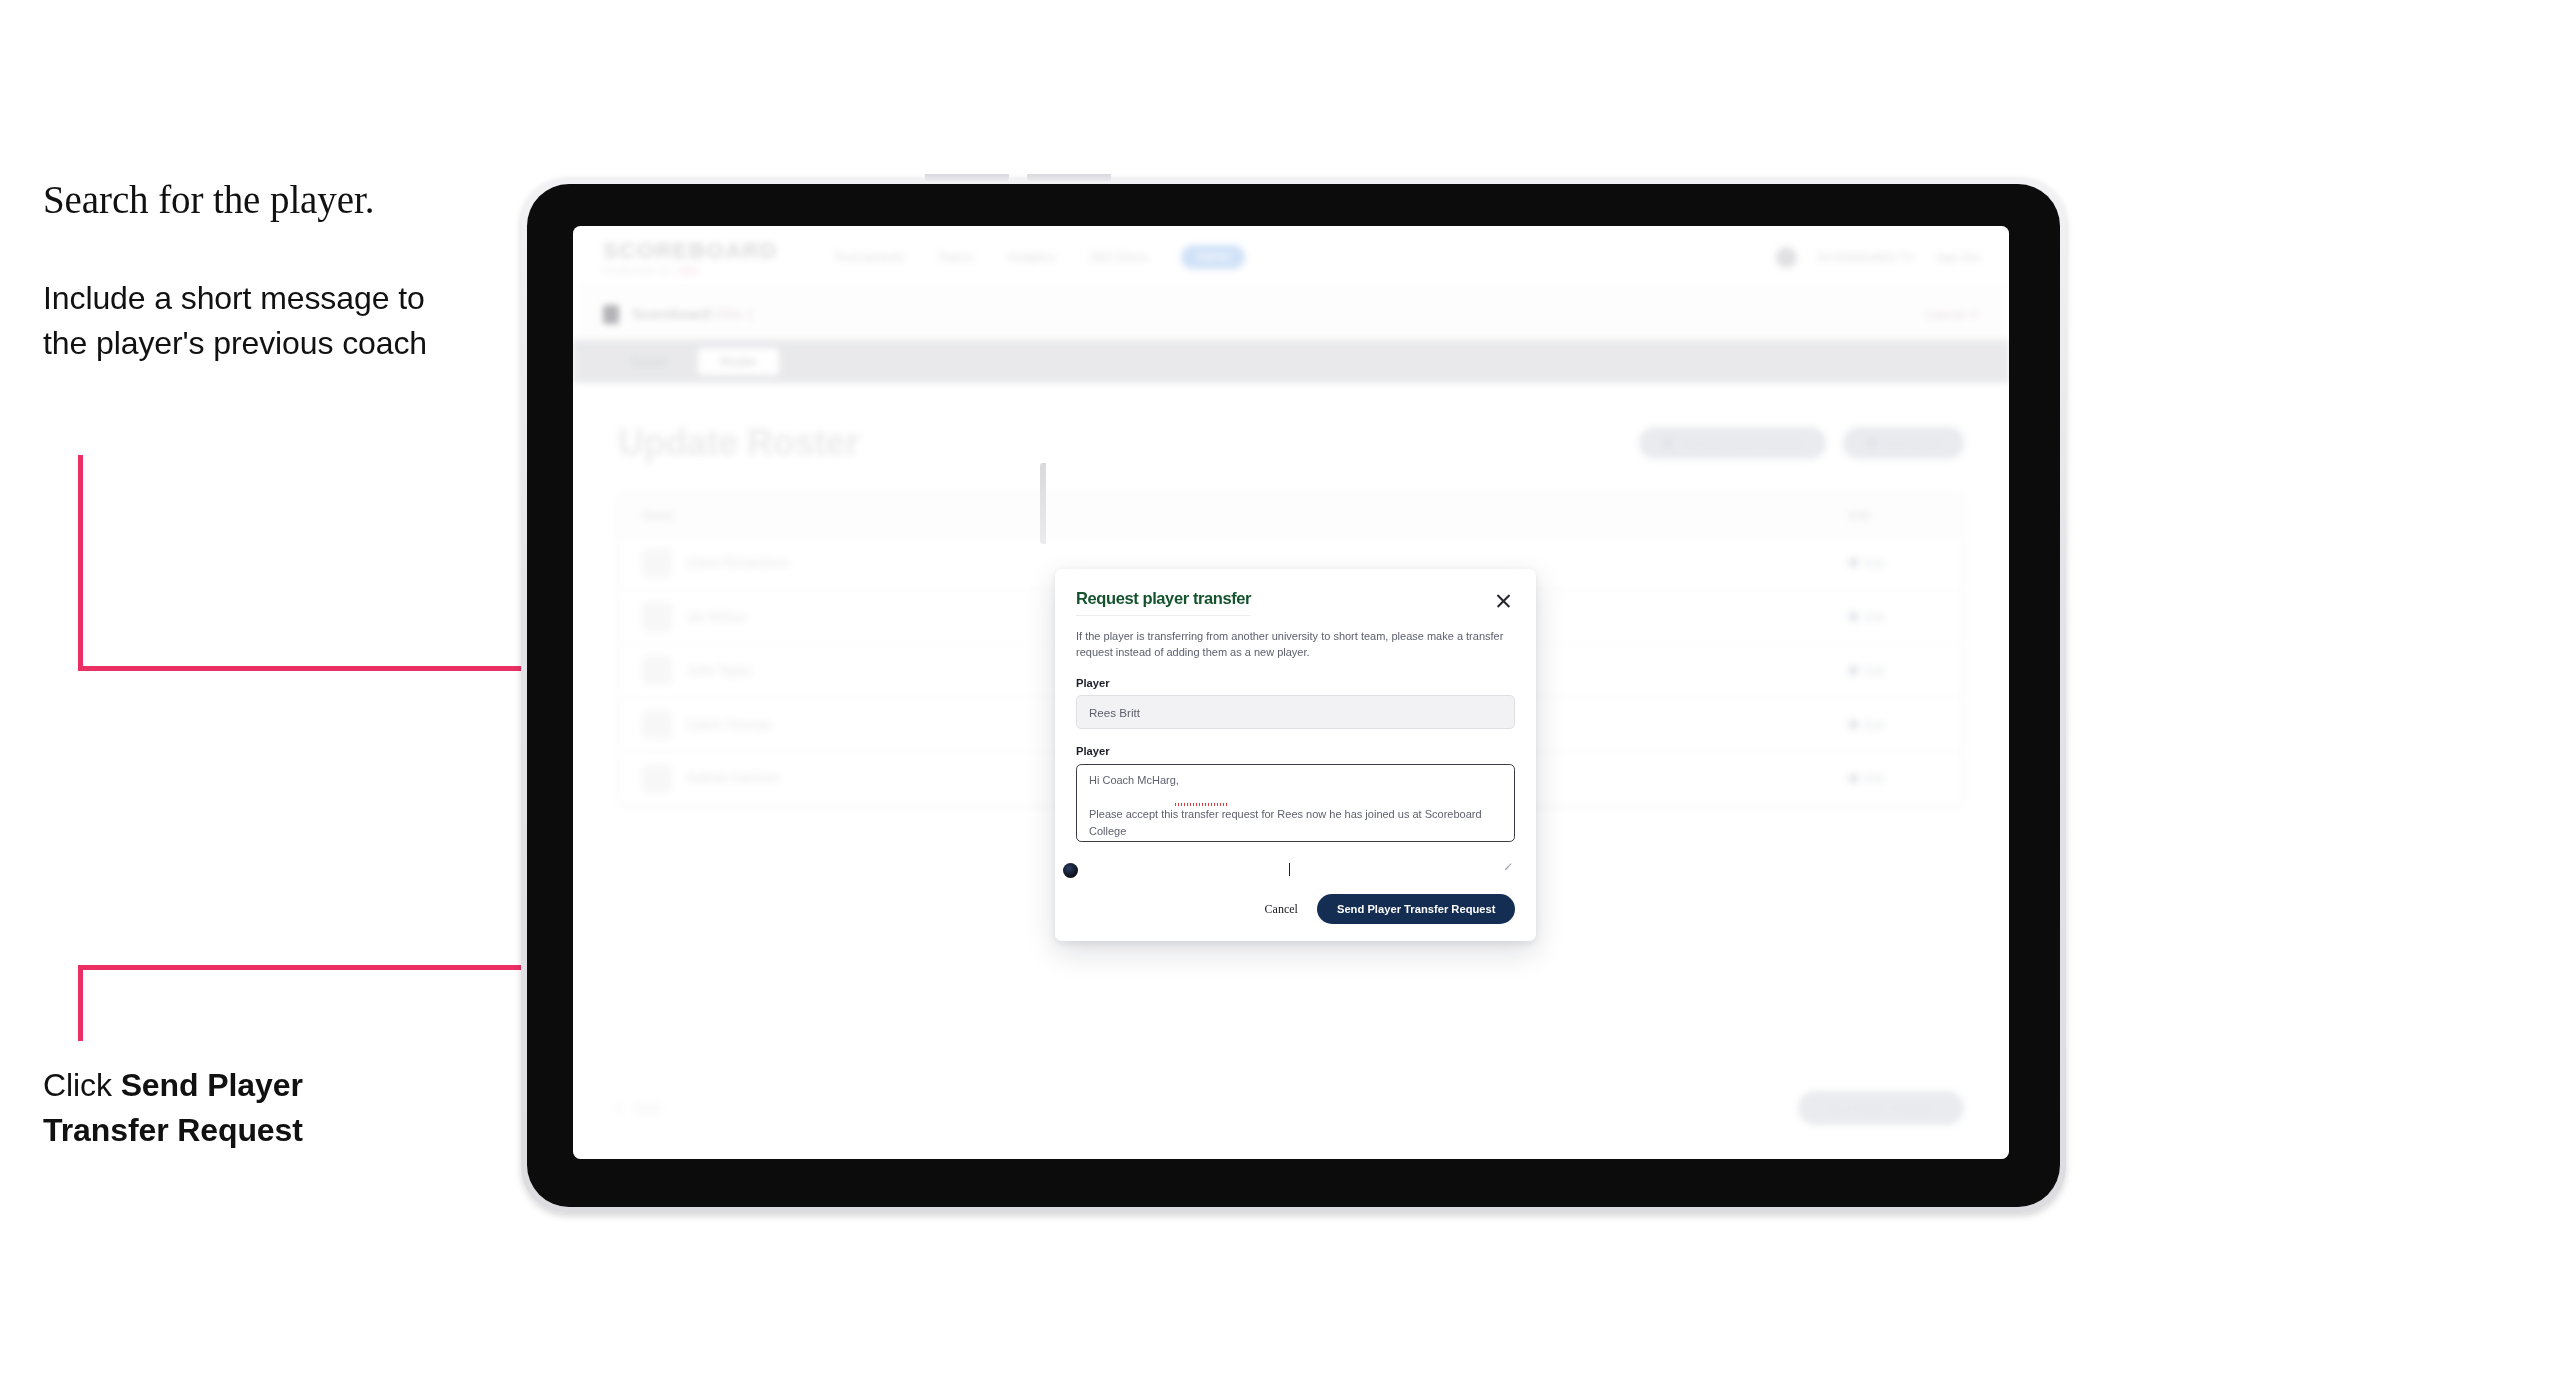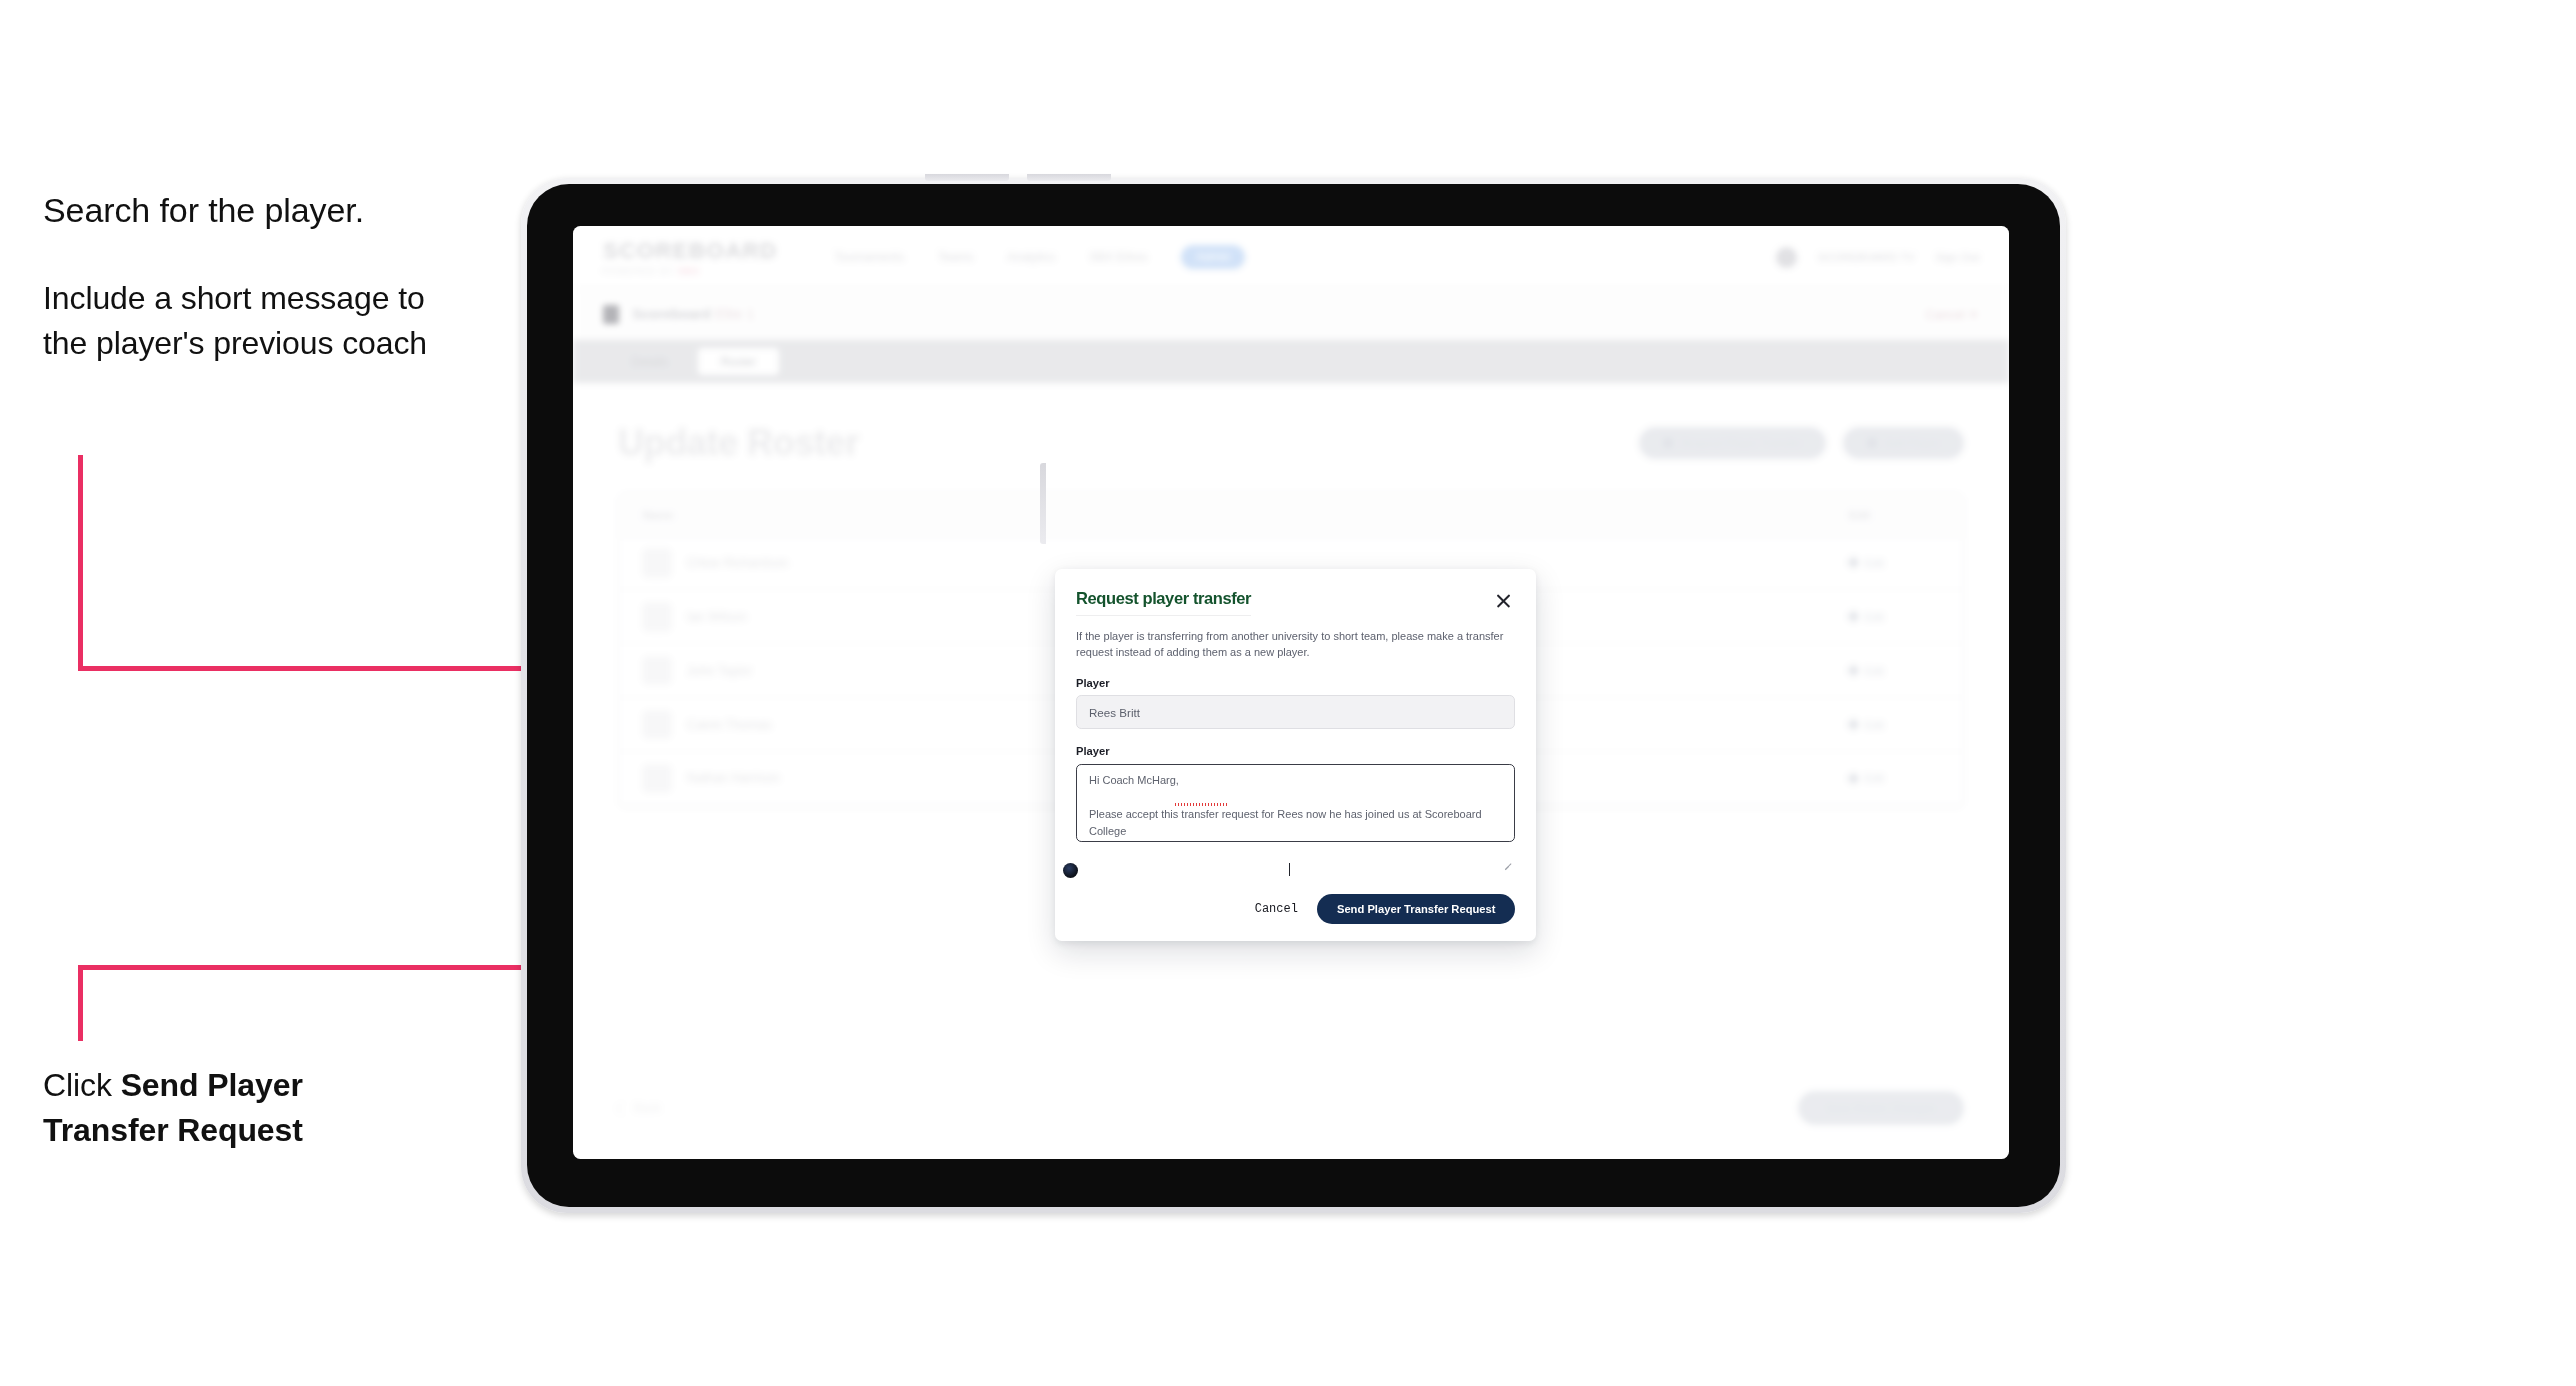--- a/index.html
+++ b/index.html
@@ -19,24 +19,25 @@
   
   .annotation-text {
     position: absolute;
     color: #111111;
     font-family: "Liberation Sans", sans-serif;
     font-weight: 400;
     letter-spacing: -0.1px;
   }
   #anno-search {
     left: 43px;
-    top: 188px;
-    font-size: 34px;
+    top: 174px;
+    font-size: 39px;
     line-height: 1.35;
     width: 449px;
+    font-family: Liberation Serif, serif;
   }
   #anno-include {
     left: 43px;
     top: 276px;
     font-size: 32px;
     line-height: 1.42;
     width: 419px;
   }
   #anno-click {
     left: 43px;
@@ -540,21 +541,21 @@
     display: flex;
     align-items: center;
     gap: 19.5px;
   }
   #cancel-button {
     background: none;
     border: none;
     font-size: 12px;
     color: #17181f;
     cursor: pointer;
-    font-family: Liberation Mono, monospace;
+    font-family: Liberation Serif, serif;
     padding: 0;
   }
   #send-button {
     background: #142d52;
     color: #ffffff;
     border: none;
     border-radius: 16.5px;
     padding: 9px 19.5px;
     font-size: 11.2px;
     font-weight: 600;

